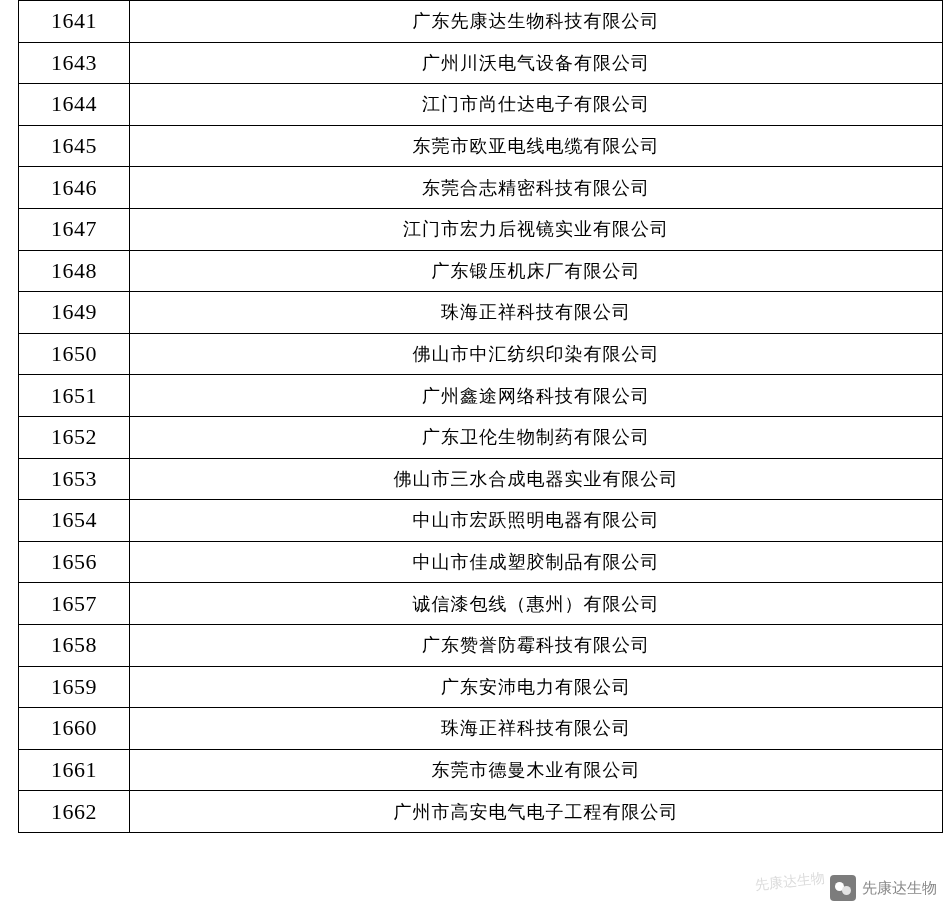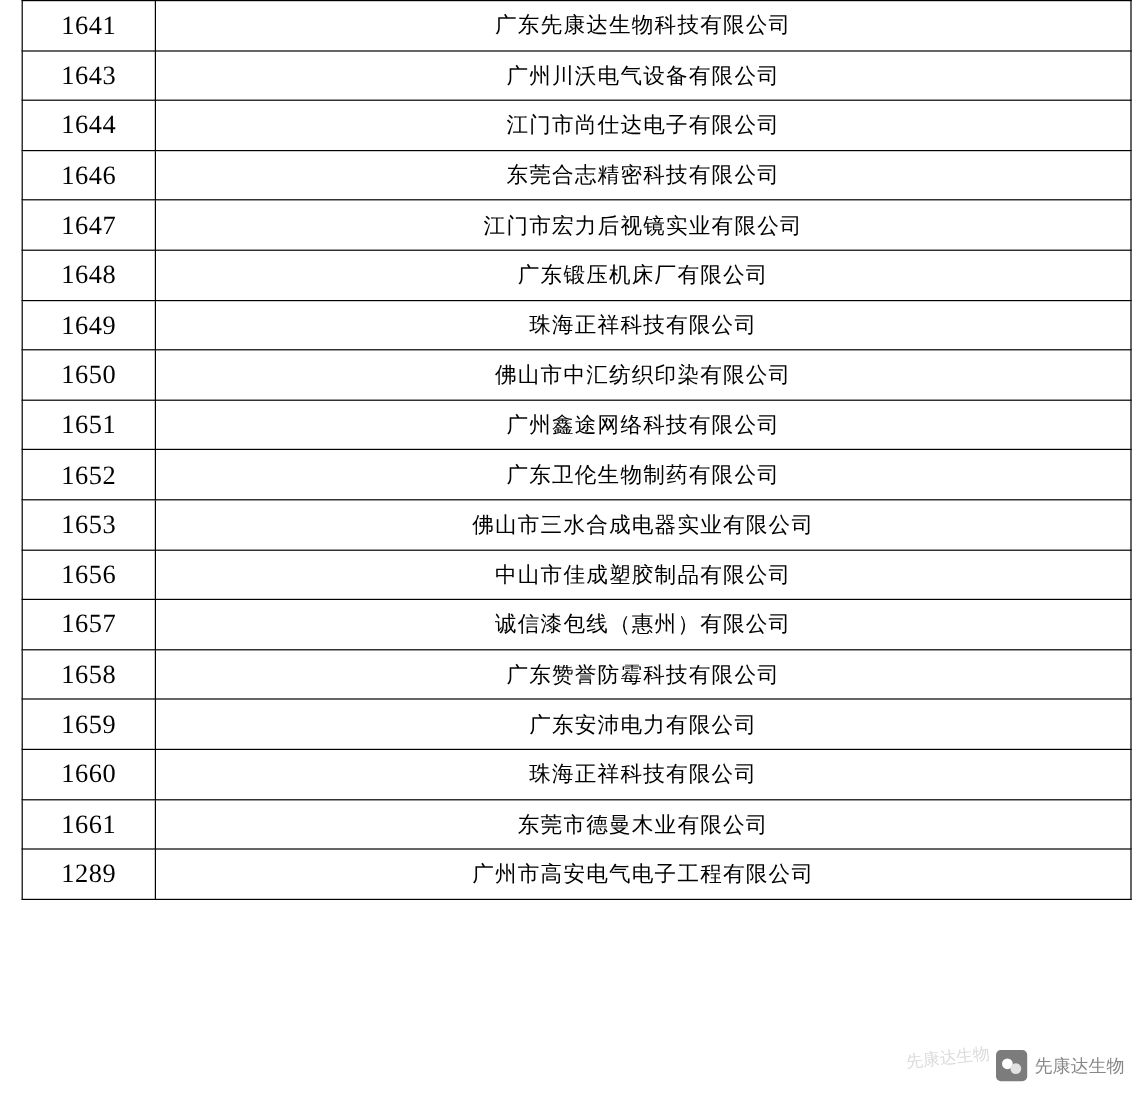--- a/index.html
+++ b/index.html
@@ -118,20 +118,24 @@
         </tr>
         <tr>
           <td class="col-id">1643</td>
           <td class="col-name">广州川沃电气设备有限公司</td>
         </tr>
         <tr>
           <td class="col-id">1644</td>
           <td class="col-name">江门市尚仕达电子有限公司</td>
         </tr>
         <tr>
+          <td class="col-id">1645</td>
+          <td class="col-name">东莞市欧亚电线电缆有限公司</td>
+        </tr>
+        <tr>
           <td class="col-id">1646</td>
           <td class="col-name">东莞合志精密科技有限公司</td>
         </tr>
         <tr>
           <td class="col-id">1647</td>
           <td class="col-name">江门市宏力后视镜实业有限公司</td>
         </tr>
         <tr>
           <td class="col-id">1648</td>
           <td class="col-name">广东锻压机床厂有限公司</td>
@@ -150,20 +154,24 @@
         </tr>
         <tr>
           <td class="col-id">1652</td>
           <td class="col-name">广东卫伦生物制药有限公司</td>
         </tr>
         <tr>
           <td class="col-id">1653</td>
           <td class="col-name">佛山市三水合成电器实业有限公司</td>
         </tr>
         <tr>
+          <td class="col-id">1654</td>
+          <td class="col-name">中山市宏跃照明电器有限公司</td>
+        </tr>
+        <tr>
           <td class="col-id">1656</td>
           <td class="col-name">中山市佳成塑胶制品有限公司</td>
         </tr>
         <tr>
           <td class="col-id">1657</td>
           <td class="col-name">诚信漆包线（惠州）有限公司</td>
         </tr>
         <tr>
           <td class="col-id">1658</td>
           <td class="col-name">广东赞誉防霉科技有限公司</td>
@@ -174,21 +182,21 @@
         </tr>
         <tr>
           <td class="col-id">1660</td>
           <td class="col-name">珠海正祥科技有限公司</td>
         </tr>
         <tr>
           <td class="col-id">1661</td>
           <td class="col-name">东莞市德曼木业有限公司</td>
         </tr>
         <tr>
-          <td class="col-id">1289</td>
+          <td class="col-id">1662</td>
           <td class="col-name">广州市高安电气电子工程有限公司</td>
         </tr>
       </tbody>
   </table>
 
   <div class="wm-ghost">先康达生物</div>
 
   <div class="wm">
     <div class="wm-logo"></div>
     <div class="wm-text">先康达生物</div>

